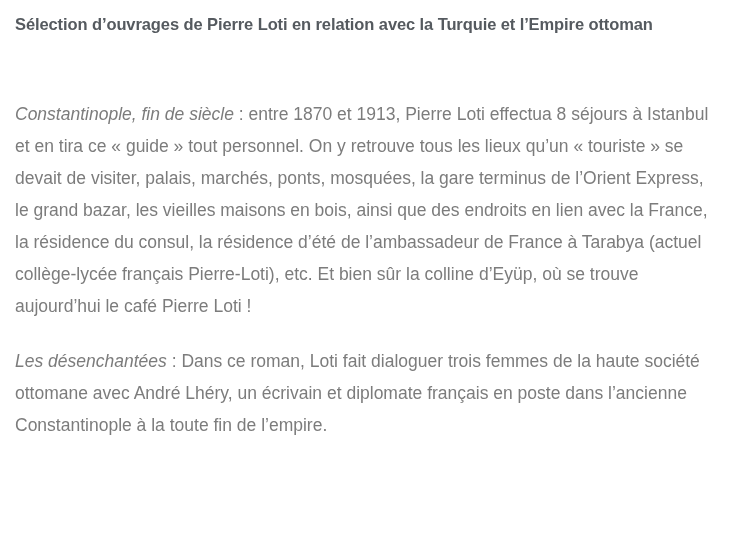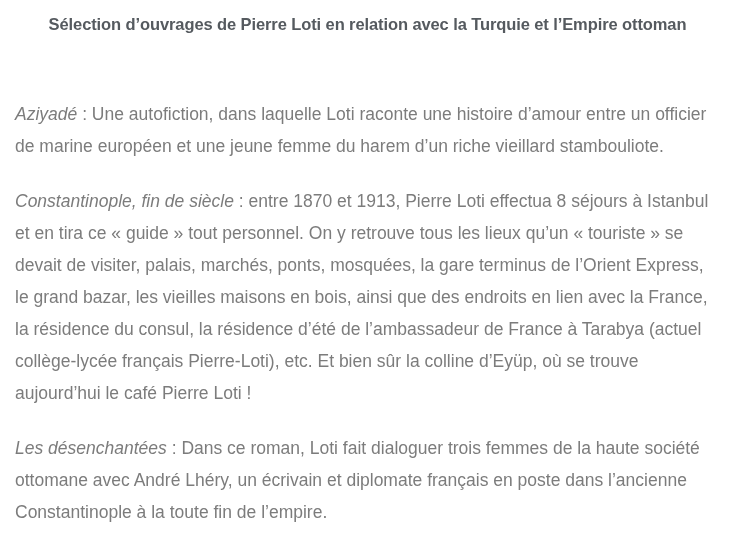--- a/index.html
+++ b/index.html
@@ -19,21 +19,20 @@
   .page {
     width: 735px;
     height: 559px;
     padding: 14px 15px 0 15px;
   }
   h1.page-title {
     margin: 0;
     font-size: 16.5px;
     line-height: 20px;
     font-weight: 700;
-    text-align: center;
     color: var(--title-color);
     letter-spacing: -0.1px;
   }
   .content {
     margin-top: 64px;
   }
   .content p {
     margin: 0 0 23px 0;
     font-size: 17.5px;
     line-height: 32px;
@@ -45,19 +44,18 @@
     color: var(--body-color);
   }
 </style>
 </head>
 <body>
 
 <div class="page">
   <h1 class="page-title">Sélection d’ouvrages de Pierre Loti en relation avec la Turquie et l’Empire ottoman</h1>
 
   <div class="content">
-    <p><em>Aziyadé</em><span>&nbsp;: </span><span>Une autofiction, dans laquelle Loti raconte une histoire d’amour entre un officier de marine européen et une jeune femme du harem d’un riche vieillard stambouliote.</span></p>
 
     <p><em>Constantinople, fin de siècle</em><span>&nbsp;: </span><span>entre 1870 et 1913, Pierre Loti effectua 8 séjours à Istanbul et en tira ce «&nbsp;guide&nbsp;» tout personnel. On y retrouve tous les lieux qu’un «&nbsp;touriste&nbsp;» se devait de visiter, palais, marchés, ponts, mosquées, la gare terminus de l’Orient Express, le grand bazar, les vieilles maisons en bois, ainsi que des endroits en lien avec la France, la résidence du consul, la résidence d’été de l’ambassadeur de France à Tarabya (actuel collège-lycée français Pierre-Loti), etc. Et bien sûr la colline d’Eyüp, où se trouve aujourd’hui le café Pierre Loti&nbsp;!</span></p>
 
     <p><em>Les désenchantées</em><span>&nbsp;: </span><span>Dans ce roman, Loti fait dialoguer trois femmes de la haute société ottomane avec André Lhéry, un écrivain et diplomate français en poste dans l’ancienne Constantinople à la toute fin de l’empire.</span></p>
   </div>
 </div>
 
 </body></html>

